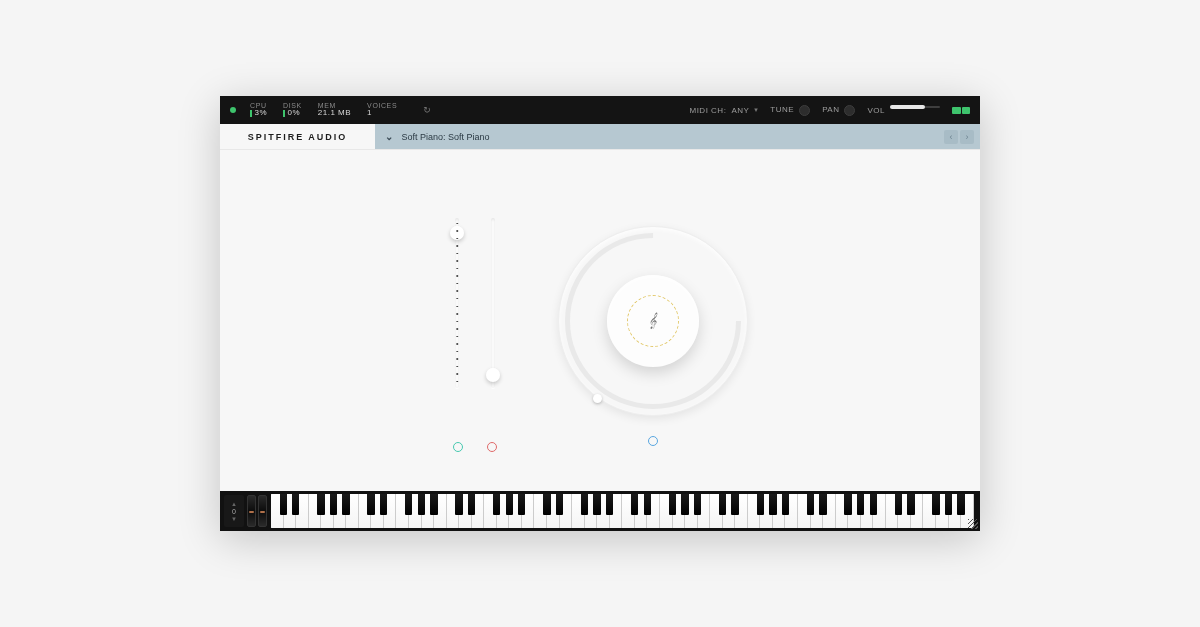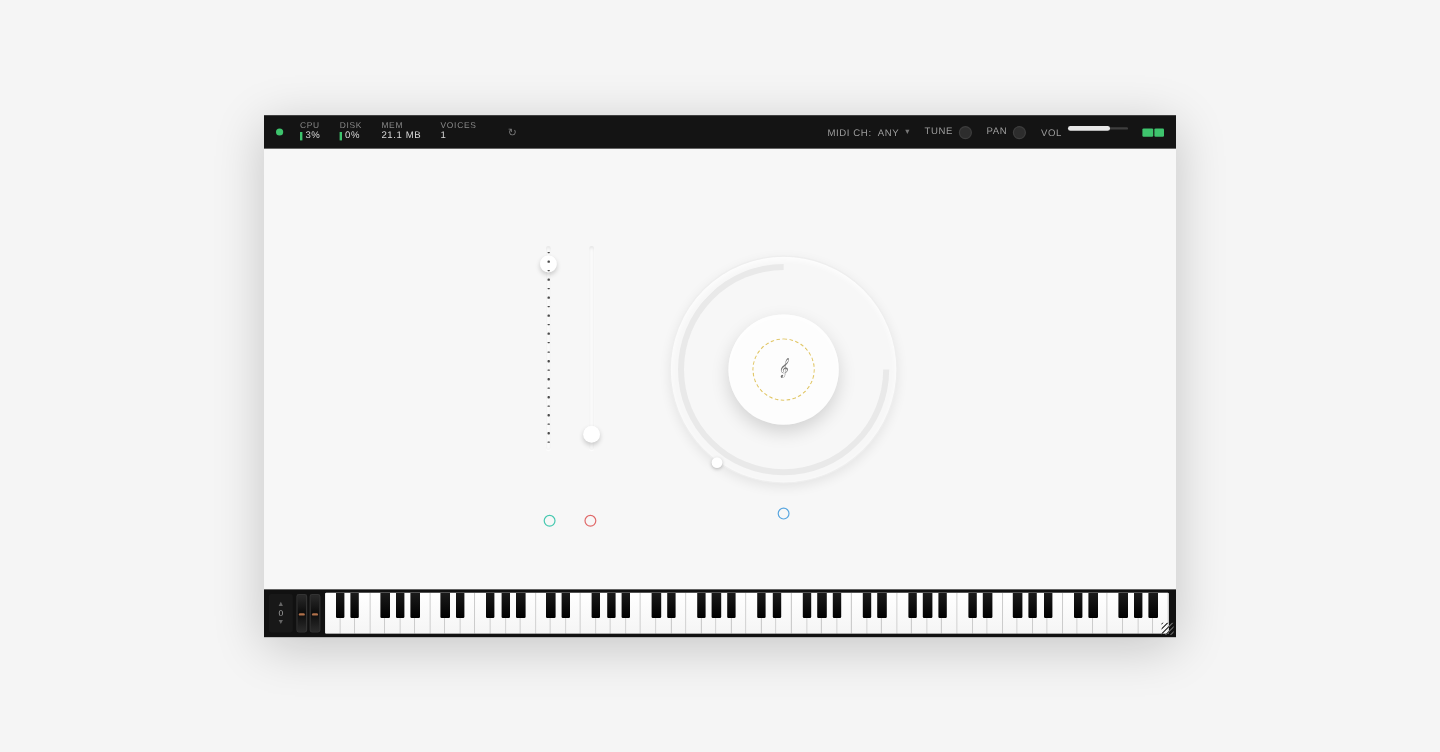--- a/index.html
+++ b/index.html
@@ -212,20 +212,31 @@
             <span class="vol-fill"></span>
           </span>
       </div>
       <div class="meter">
           <div></div>
           <div></div>
         </div>
     </div>
   </div>
 
+  <div class="preset-row">
+    <div class="brand">SPITFIRE AUDIO</div>
+    <div class="preset-bar">
+      <span class="preset-chev">⌄</span>
+      <span>Soft Piano: Soft Piano</span>
+      <div class="preset-nav">
+        <span>‹</span>
+        <span>›</span>
+      </div>
+    </div>
+  </div>
 
   <div class="main">
 
     <div class="sliders-wrap" style="position:relative;padding-bottom:26px;">
       <div class="sliders">
         <div class="vslider s1">
           <div class="track">
               <div class="thumb"></div>
             </div>
           <div class="dots" id="dots-mid">

